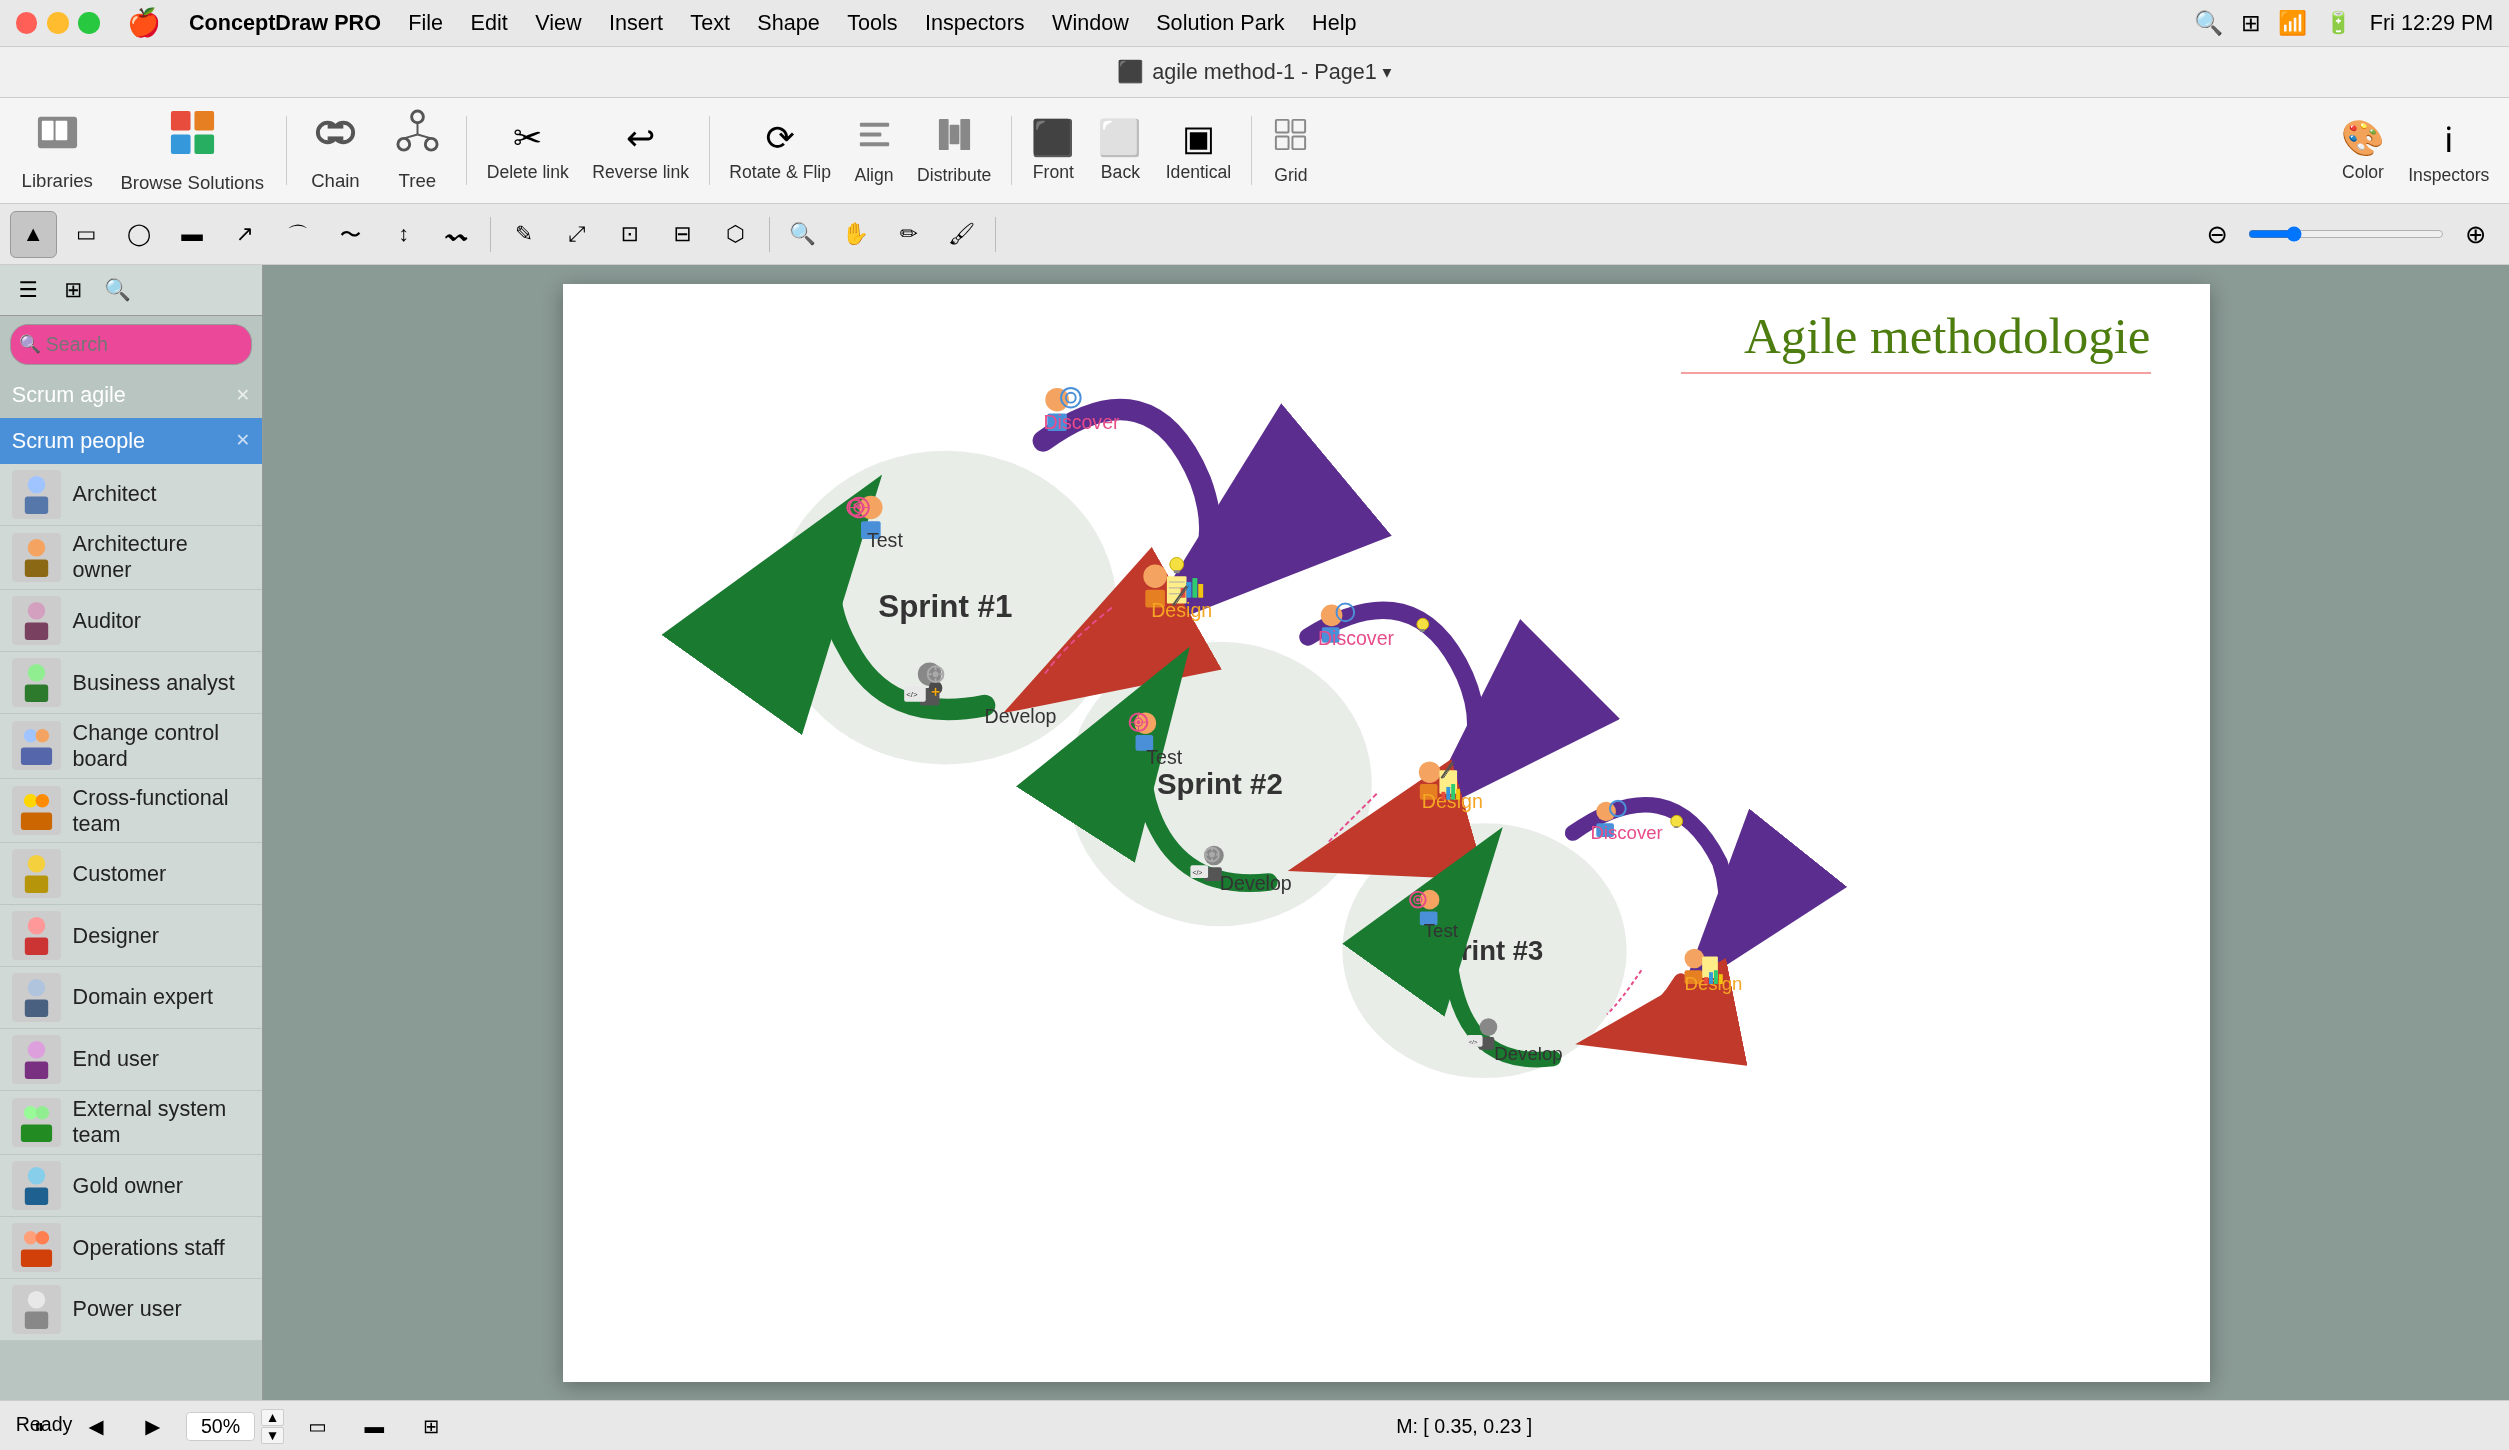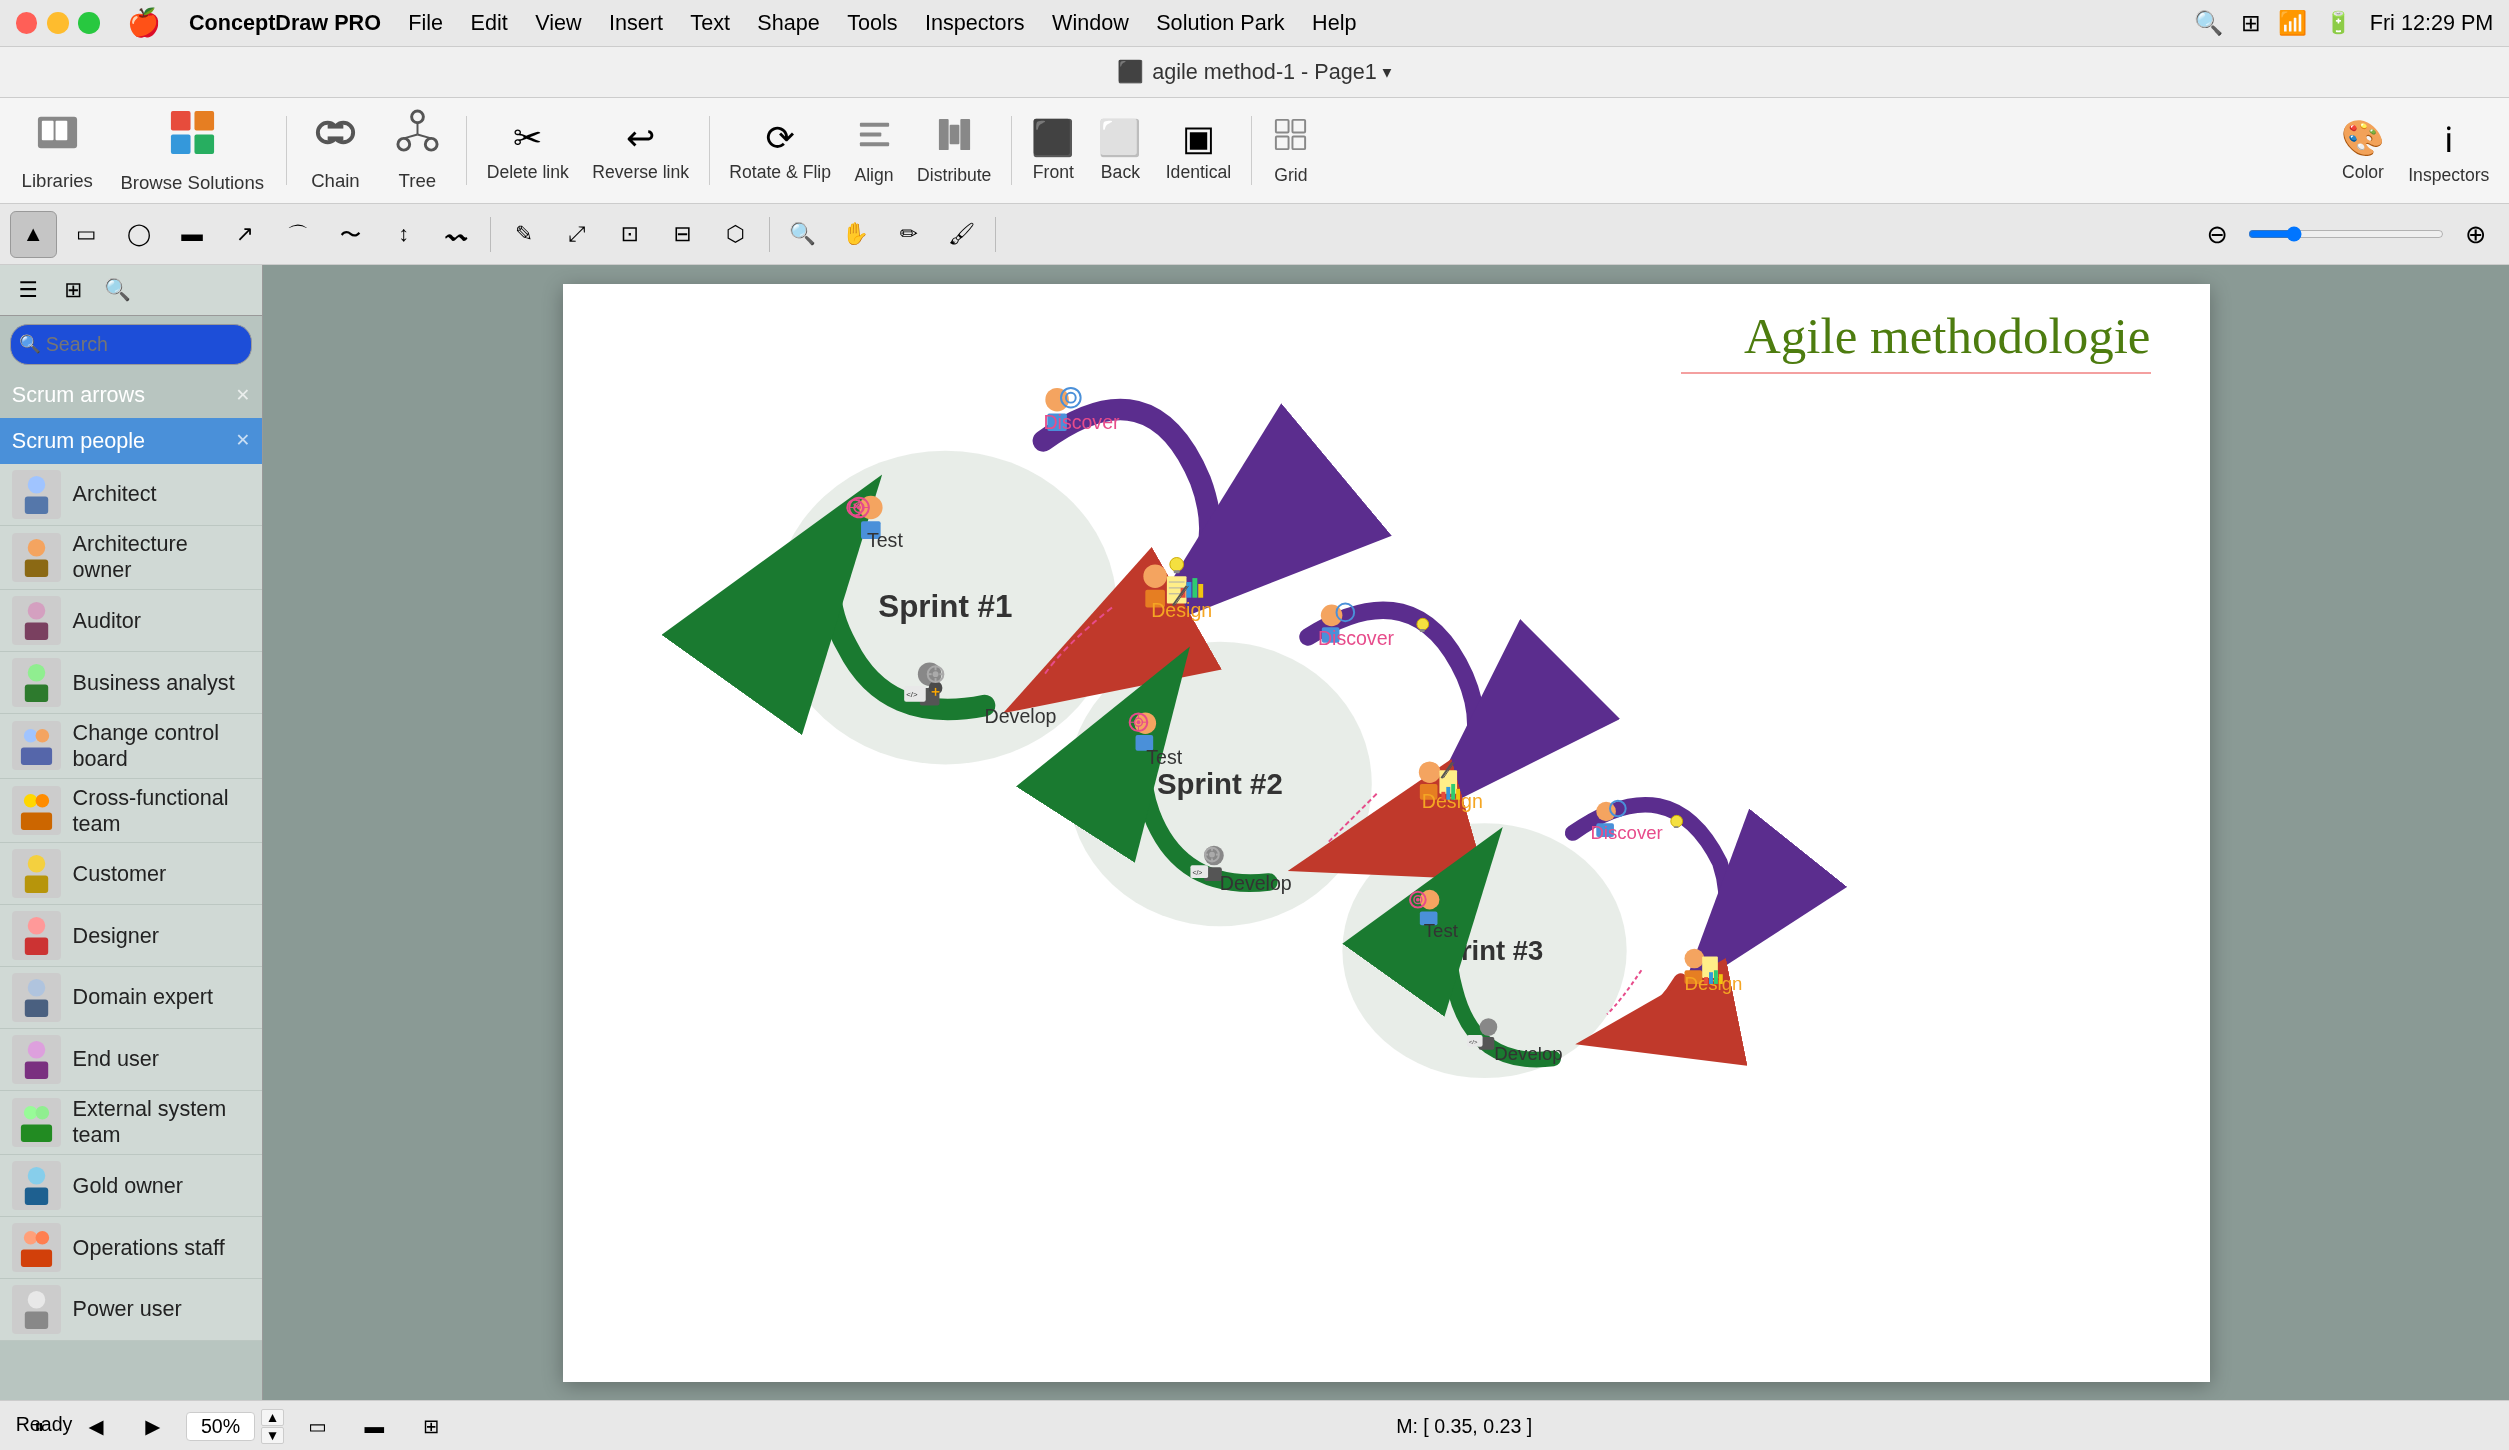--- a/index.html
+++ b/index.html
@@ -90,21 +90,21 @@
       width: 41px; height: 41px; display: flex; align-items: center;
       justify-content: center; cursor: pointer; border-radius: 3.9px;
       font-size: 21.6px; background: transparent;
     }
     #search-bar {
       padding: 7.8px 9.8px;
       background: #b8c5c0;
     }
     #search-input {
       width: 100%; height: 41px; border-radius: 18px;
-      border: 1px solid #999; background: #1d4ed8;
+      border: 1px solid #999; background: #ec4899;
       padding: 0 9.8px 0 35px; font-size: 19.6px;
       outline: none;
     }
     .search-icon-wrap {
       position: relative;
     }
     .search-icon-wrap::before {
       content: '🔍';
       position: absolute; left: 9.8px; top: 50%; transform: translateY(-50%);
       font-size: 17.6px; pointer-events: none; z-index: 1;
@@ -380,21 +380,21 @@
       <div class="panel-tab-icon">⊞</div>
       <div class="panel-tab-icon">🔍</div>
     </div>
     <div id="search-bar">
       <div class="search-icon-wrap">
         <input type="text" id="search-input" class="search-input" placeholder="Search" style="">
       </div>
     </div>
 
     <div class="library-item">
-      <span class="lib-item-name">Scrum arrows</span>
+      <span class="lib-item-name">Scrum agile</span>
       <span class="lib-close">✕</span>
     </div>
     <div class="library-item library-item-active">
       <span class="lib-item-name">Scrum people</span>
       <span class="lib-close">✕</span>
     </div>
 
     <div class="scrum-item">
       <div class="scrum-thumb">
         <svg width="39" height="43" viewBox="0 0 40 44">

